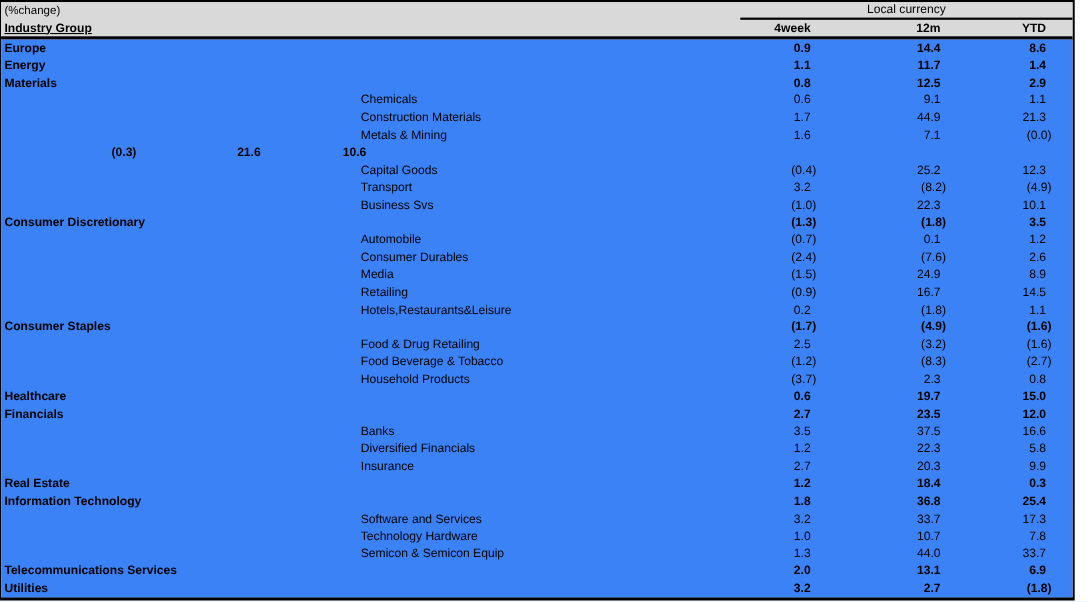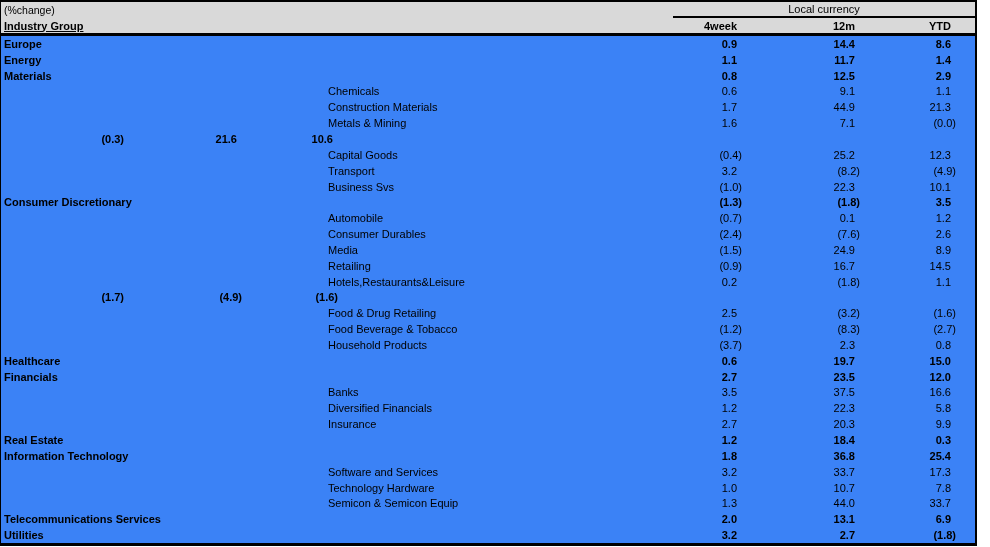--- a/index.html
+++ b/index.html
@@ -201,20 +201,21 @@
   </div>
 
   <div class="row sub">
     <div class="label">Hotels,Restaurants&amp;Leisure</div>
     <div class="num c1"><span>0.2</span></div>
     <div class="num c2"><span class="paren">(1.8)</span></div>
     <div class="num c3"><span>1.1</span></div>
   </div>
 
   <div class="row group">
+    <div class="label">Consumer Staples</div>
     <div class="num c1"><span class="paren">(1.7)</span></div>
     <div class="num c2"><span class="paren">(4.9)</span></div>
     <div class="num c3"><span class="paren">(1.6)</span></div>
   </div>
 
   <div class="row sub">
     <div class="label">Food &amp; Drug Retailing</div>
     <div class="num c1"><span>2.5</span></div>
     <div class="num c2"><span class="paren">(3.2)</span></div>
     <div class="num c3"><span class="paren">(1.6)</span></div>

